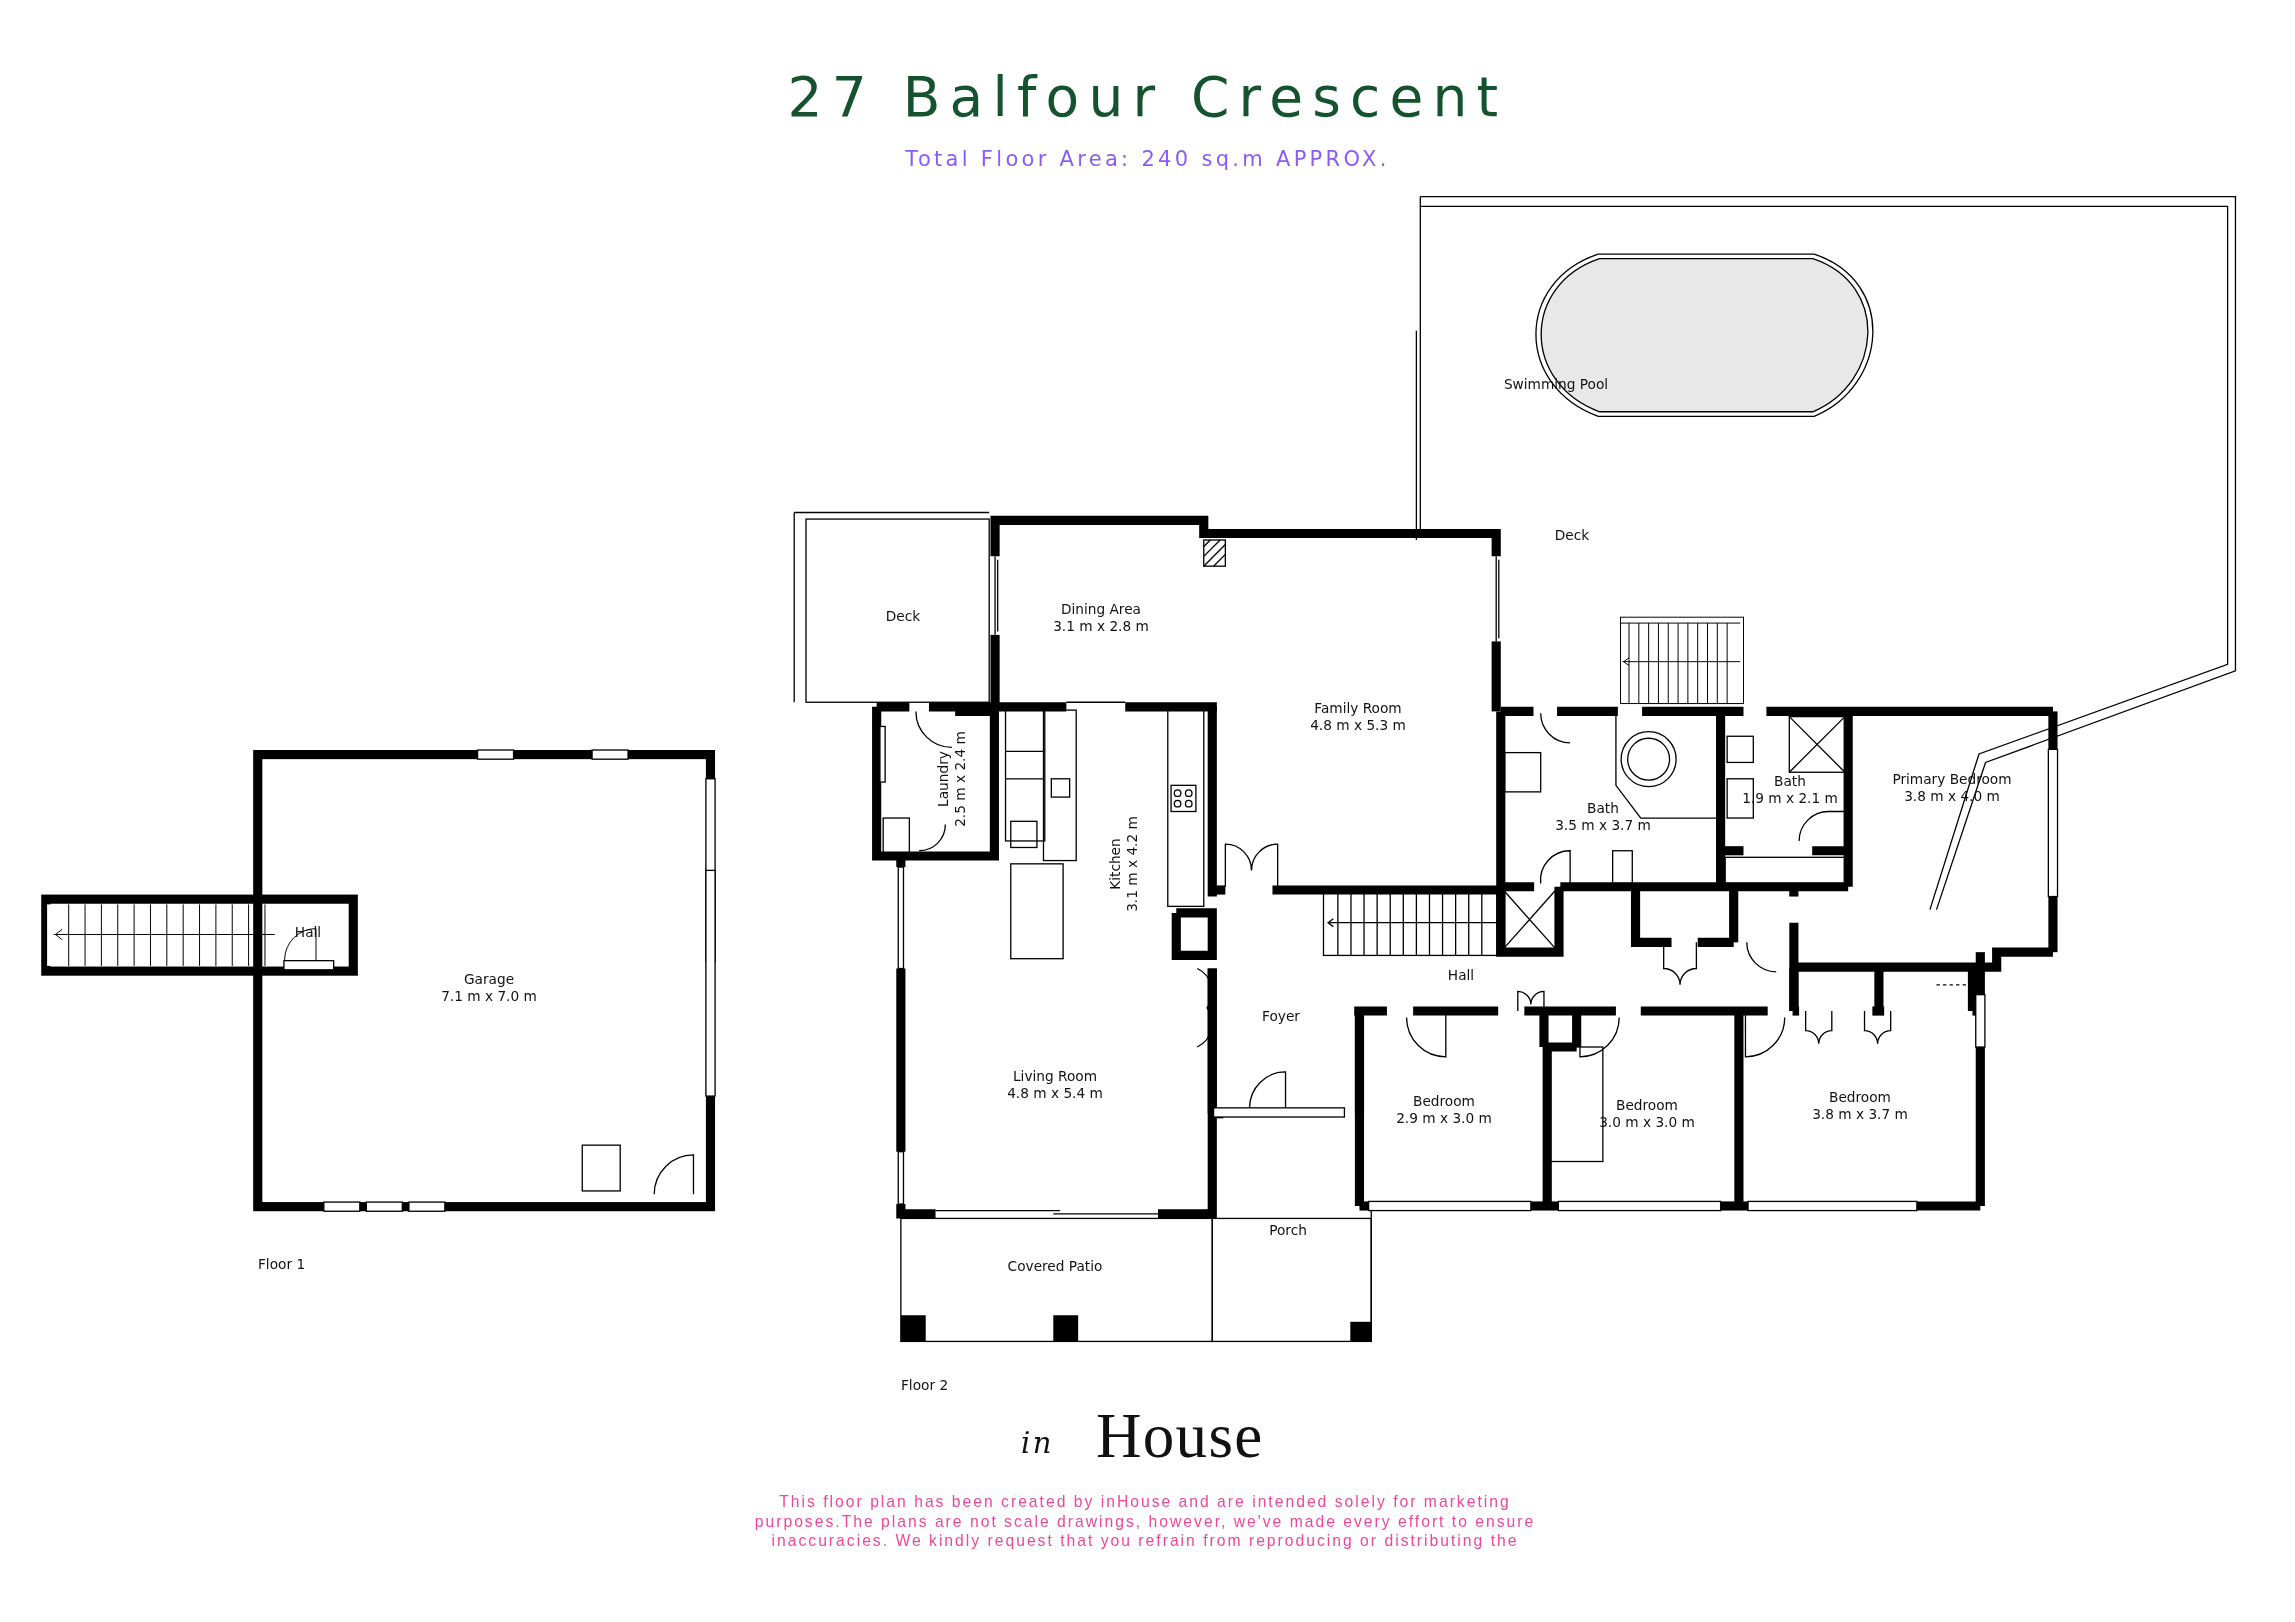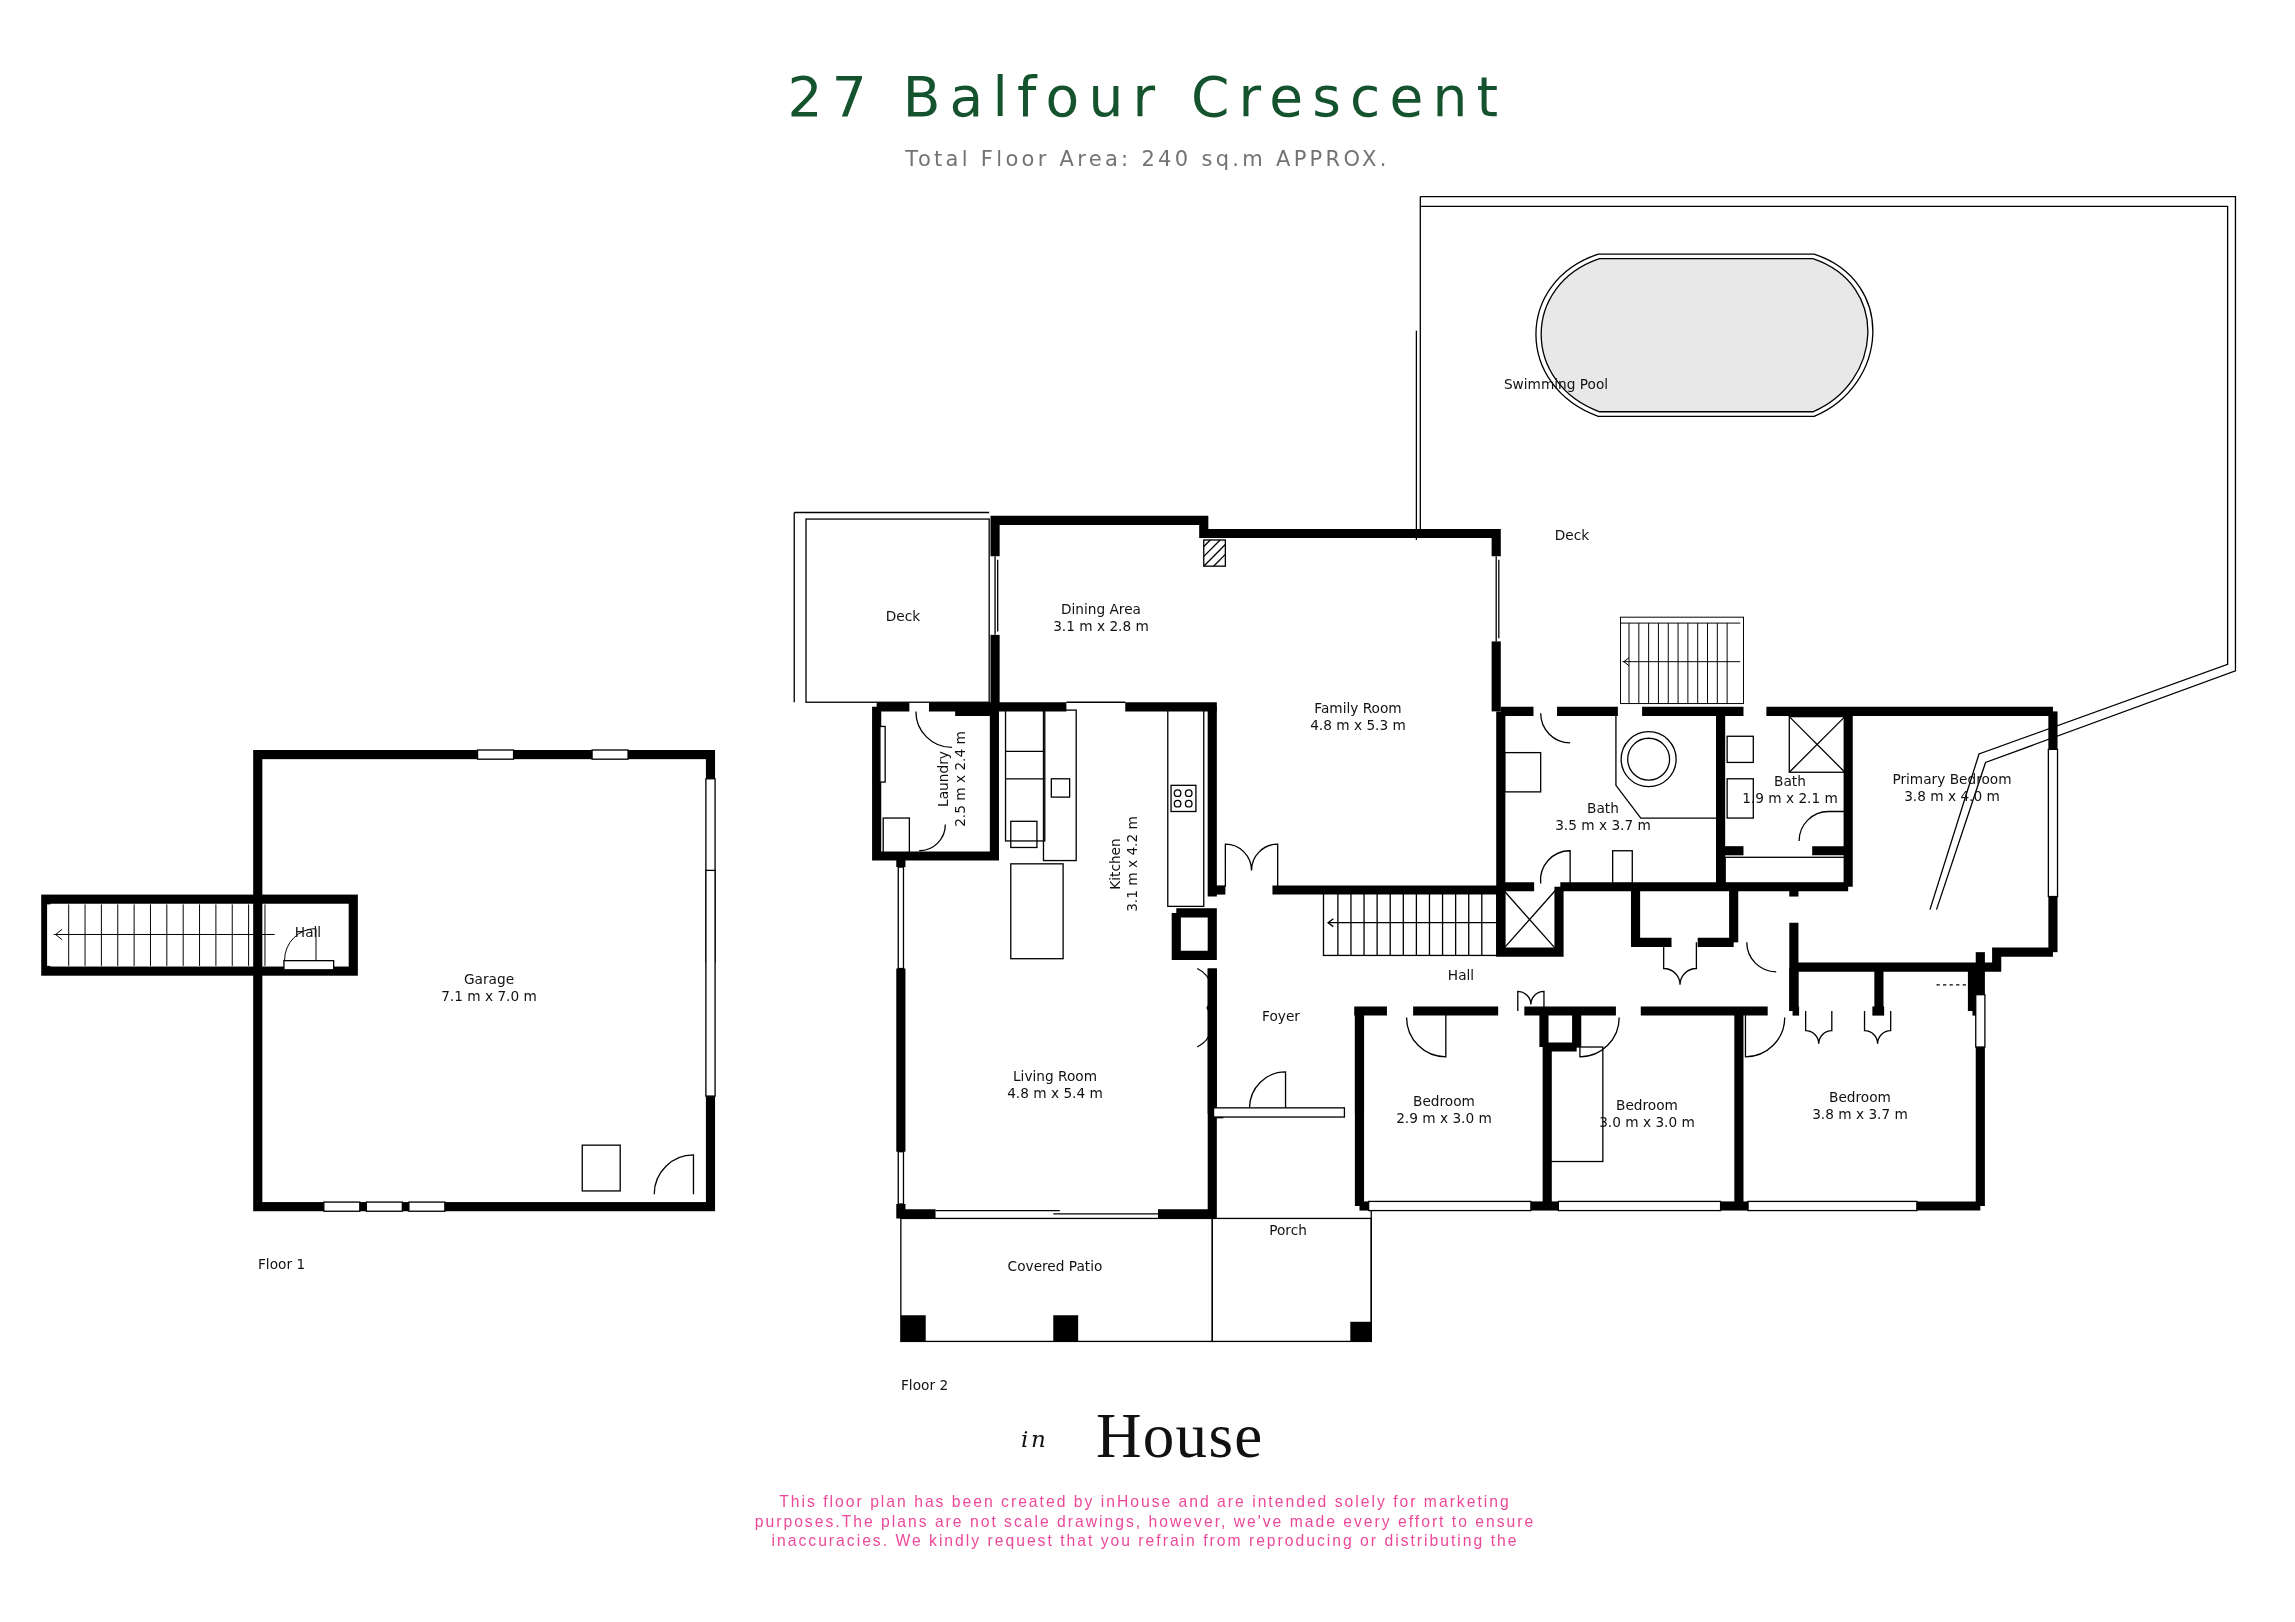--- a/index.html
+++ b/index.html
@@ -1,23 +1,23 @@
 <!DOCTYPE html>
 <html style="font-size:10.5px"><head>
 <meta charset="utf-8">
 <style>
   html, body { margin:0; padding:0; background:#ffffff; }
   body { width:2295px; height:1623px; position:relative; overflow:hidden; font-family:"DejaVu Sans", sans-serif; color:#111; }
   .title { position:absolute; left:0; width:2295px; top:65px; text-align:center; font-family:"DejaVu Sans", sans-serif; font-size:55px; letter-spacing:9.2px; color:#14532d; }
-  .subtitle { position:absolute; left:0; width:2295px; top:147px; text-align:center; font-size:21px; letter-spacing:3.3px; color:#737373; }
+  .subtitle { position:absolute; left:0; width:2295px; top:147px; text-align:center; font-size:21px; letter-spacing:3.3px; color:#8b5cf6; }
   svg.plan { position:absolute; left:0; top:0; }
   .lbl { position:absolute; text-align:center; font-size:13.7px; line-height:17px; color:#111; white-space:nowrap; transform:translate(-50%,-50%); }
   .floor-lbl { position:absolute; font-size:13.7px; color:#111; }
   .logo { position:absolute; left:1021px; top:1400px; width:262px; height:72px; }
-  .logo-in { position:absolute; left:0; top:26px; font-family:"DejaVu Serif", serif; font-style:italic; font-size:23px; letter-spacing:2.6px; color:#111; }
+  .logo-in { position:absolute; left:0; top:26px; font-family:"DejaVu Serif", serif; font-style:italic; font-size:29px; letter-spacing:2.6px; color:#111; }
   .logo-house { position:absolute; left:75px; top:0; font-family:"Liberation Serif", serif; font-size:63px; color:#111; letter-spacing:1.3px; }
   .disclaimer { position:absolute; left:654px; width:982px; top:1492px; text-align:center; font-family:"Liberation Sans", sans-serif; font-size:15.7px; line-height:19.6px; letter-spacing:2px; color:#ec4899; }
 </style>
 </head>
 <body>
 
 <div class="title">27 Balfour Crescent</div>
 <div class="subtitle">Total Floor Area: 240 sq.m APPROX.</div>
 
 <svg class="plan" width="2295" height="1623" viewBox="0 0 3508 2480" xmlns="http://www.w3.org/2000/svg">

